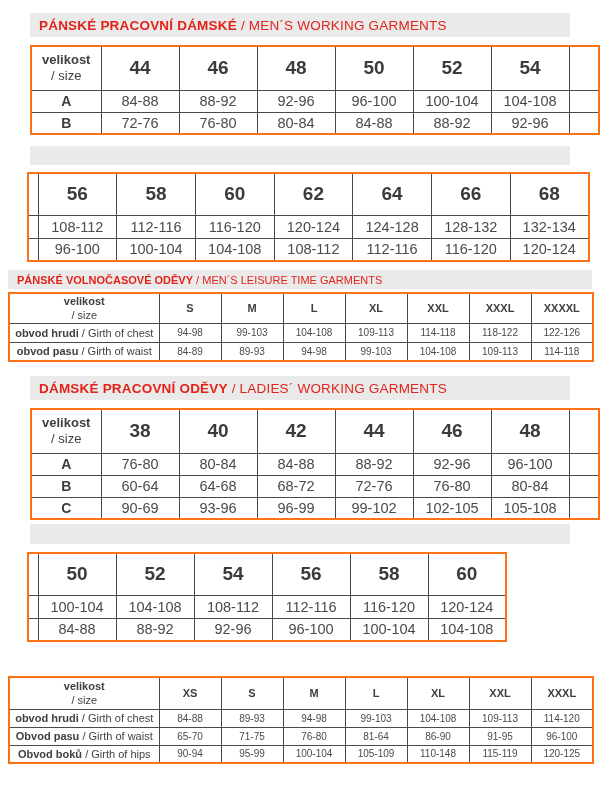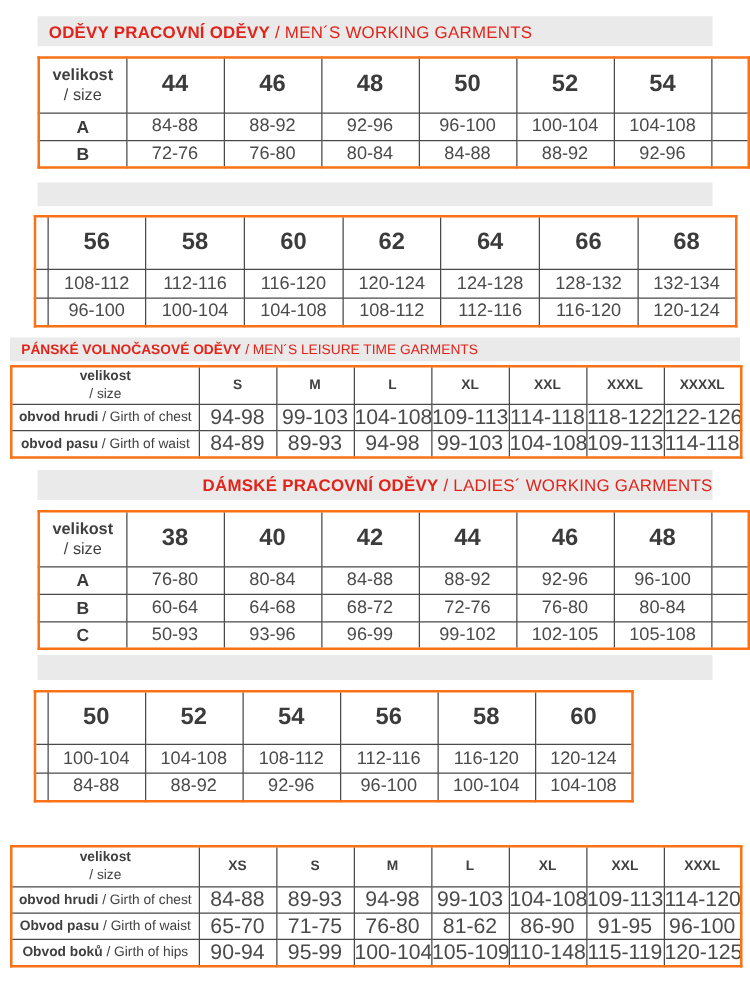--- a/index.html
+++ b/index.html
@@ -19,39 +19,39 @@
   .corner .l1{font-weight:bold;}
   .corner .l2{font-weight:normal;}
   
   .tw-big .corner{font-size:13px;line-height:1.25;}
   .tw-big th.size{font-size:19px;font-weight:bold;color:#3b3b3b;}
   .tw-big td.val{font-size:14.5px;font-weight:normal;color:#4a4a4a;}
   .tw-big td.rowlabel{font-size:14px;font-weight:bold;color:#3b3b3b;}
   
   .tw-small .corner{font-size:11px;line-height:1.3;}
   .tw-small th.size{font-size:11px;font-weight:bold;}
-  .tw-small td.val{font-size:17px;color:#4a4a4a;}
+  .tw-small td.val{font-size:10px;color:#4a4a4a;}
   .tw-small td.rowhead{font-size:11px;}
   .tw-small td.rowhead .b{font-weight:bold;}
   .tw-small td.rowhead .n{font-weight:normal;white-space:pre;}
   
   .tw-t1 thead tr{height:44px;} .tw-t1 tbody tr{height:22px;}
   .tw-t2 thead tr{height:42px;} .tw-t2 tbody tr{height:23px;}
   .tw-t3 thead tr{height:30px;} .tw-t3 tbody tr{height:19px;}
   .tw-t4 thead tr{height:44px;} .tw-t4 tbody tr{height:22px;}
   .tw-t5 thead tr{height:42px;} .tw-t5 tbody tr{height:23px;}
   .tw-t6 thead tr{height:32px;} .tw-t6 tbody tr{height:18px;}
 </style>
 </head>
 <body>
 
 <div id="page">
 
   <div class="section-bar bar-lg" style="left:30px;top:13px;width:540px;height:24px;">
-    <span class="cs">ODĚVY PRACOVNÍ ODĚVY</span>
+    <span class="cs">PÁNSKÉ PRACOVNÍ DÁMSKÉ</span>
       <span class="en"> / MEN´S WORKING GARMENTS</span>
   </div>
 
   <div class="tw tw-big tw-t1" style="left:30px;top:45px;">
       <table style="width: 568px;">
         <colgroup>
           <col style="width: 70px;">
           <col style="width: 78px;">
           <col style="width: 78px;">
           <col style="width: 78px;">
@@ -201,21 +201,21 @@
             <td class="val">94-98</td>
             <td class="val">99-103</td>
             <td class="val">104-108</td>
             <td class="val">109-113</td>
             <td class="val">114-118</td>
           </tr>
         </tbody>
       </table>
     </div>
 
-  <div class="section-bar bar-lg" style="left:30px;top:376px;width:540px;height:24px;justify-content:flex-end;">
+  <div class="section-bar bar-lg" style="left:30px;top:376px;width:540px;height:24px;">
     <span class="cs">DÁMSKÉ PRACOVNÍ ODĚVY</span>
       <span class="en"> / LADIES´ WORKING GARMENTS</span>
   </div>
 
   <div class="tw tw-big tw-t4" style="left:30px;top:408px;">
       <table style="width: 568px;">
         <colgroup>
           <col style="width: 70px;">
           <col style="width: 78px;">
           <col style="width: 78px;">
@@ -256,21 +256,21 @@
             <td class="val">60-64</td>
             <td class="val">64-68</td>
             <td class="val">68-72</td>
             <td class="val">72-76</td>
             <td class="val">76-80</td>
             <td class="val">80-84</td>
             <td></td>
           </tr>
           <tr>
             <td class="rowlabel">C</td>
-            <td class="val">50-93</td>
+            <td class="val">90-69</td>
             <td class="val">93-96</td>
             <td class="val">96-99</td>
             <td class="val">99-102</td>
             <td class="val">102-105</td>
             <td class="val">105-108</td>
             <td></td>
           </tr>
         </tbody>
       </table>
     </div>
@@ -358,21 +358,21 @@
             <td class="val">99-103</td>
             <td class="val">104-108</td>
             <td class="val">109-113</td>
             <td class="val">114-120</td>
           </tr>
           <tr>
             <td class="rowhead"><span class="b">Obvod pasu</span><span class="n"> / Girth of waist</span></td>
             <td class="val">65-70</td>
             <td class="val">71-75</td>
             <td class="val">76-80</td>
-            <td class="val">81-62</td>
+            <td class="val">81-64</td>
             <td class="val">86-90</td>
             <td class="val">91-95</td>
             <td class="val">96-100</td>
           </tr>
           <tr>
             <td class="rowhead"><span class="b">Obvod boků</span><span class="n"> / Girth of hips</span></td>
             <td class="val">90-94</td>
             <td class="val">95-99</td>
             <td class="val">100-104</td>
             <td class="val">105-109</td>

